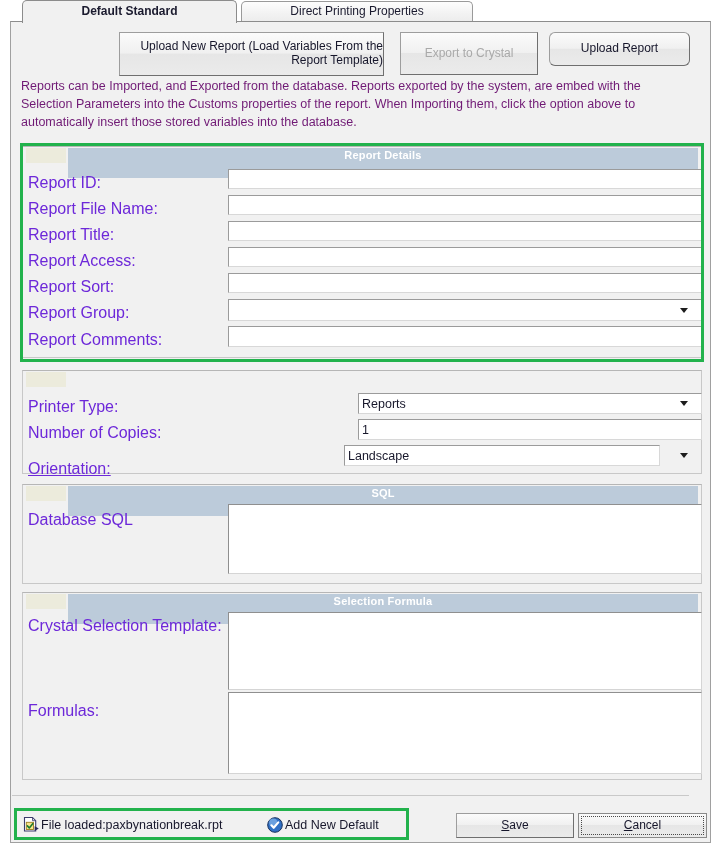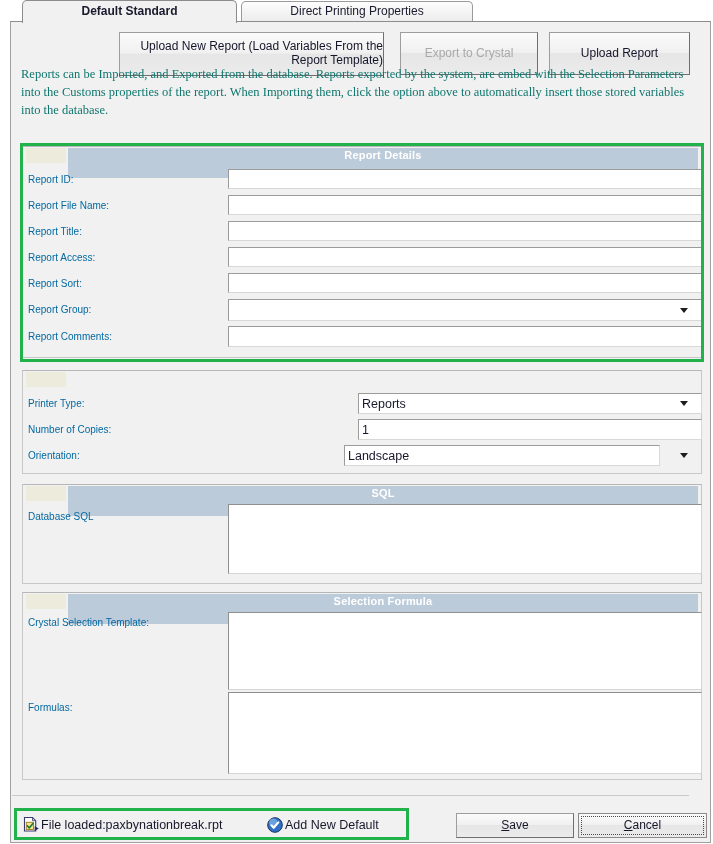--- a/index.html
+++ b/index.html
@@ -80,33 +80,32 @@
     cursor: default;
     padding: 0;
     line-height: 1.15;
     display: flex;
     align-items: center;
     justify-content: center;
   }
   .btn.disabled { color: #a9a9a9; }
   #btn-upload-new { left: 119px; top: 32px; width: 265px; height: 44px; text-align: right; }
   #btn-export-crystal { left: 400px; top: 32px; width: 138px; height: 43px; }
-  #btn-upload-report { left: 549px; top: 32px; width: 141px; height: 43px; }
+  #btn-upload-report { left: 549px; top: 32px; width: 141px; height: 34px; border-radius: 6px; }
 
   
   #desc {
     position: absolute;
     left: 21px;
-    top: 65px;
+    top: 77px;
     width: 668px;
     font-size: 12.5px;
     line-height: 18px;
-    color: #0f766e;
+    color: #701a75;
     text-align: left;
-    font-family: Liberation Serif, serif;
   }
 
   
   .group {
     position: absolute;
     box-sizing: border-box;
     border: 1px solid #c8c8c8;
     border-top-color: #b6b6b6;
     background: #f1f1f1;
   }
@@ -141,22 +140,22 @@
   }
 
   #grp-report-details  { left: 22px; top: 146px; width: 680px; height: 212px; }
   #grp-print-default   { left: 22px; top: 370px; width: 680px; height: 104px; }
   #grp-sql             { left: 22px; top: 484px; width: 680px; height: 100px; }
   #grp-selection       { left: 22px; top: 592px; width: 680px; height: 188px; }
 
   
   .flabel {
     position: absolute;
-    font-size: 10px;
-    color: #0369a1;
+    font-size: 16px;
+    color: #6d28d9;
     white-space: nowrap;
   }
   .field {
     position: absolute;
     box-sizing: border-box;
     background: #ffffff;
     border: 1px solid #d8d8d8;
     border-top: 1px solid #9b9b9b;
     border-left: 1px solid #9b9b9b;
     font-family: "Liberation Sans", sans-serif;
@@ -290,21 +289,21 @@
   </div>
 </div>
 
 <div class="flabel" style="left:28px; top:398px;">Printer Type:</div>
 <input class="field combo" style="left: 358px; top: 393px; width: 344px; height: 21px;" type="text" value="Reports">
 <div class="arrow" style="left:680px; top:401px;"></div>
 
 <div class="flabel" style="left:28px; top:424px;">Number of Copies:</div>
 <input class="field" style="left: 358px; top: 419px; width: 344px; height: 21px;" type="text" value="1">
 
-<div class="flabel" style="left:28px; top:450px;">Orientation:</div>
+<div class="flabel" style="left:28px; top:460px;text-decoration:underline;">Orientation:</div>
 <input class="field combo" style="left: 344px; top: 445px; width: 316px; height: 21px;" type="text" value="Landscape">
 <div class="arrow" style="left:680px; top:453px;"></div>
 
 <div class="group" id="grp-sql">
   <div class="grp-header">
     <div class="grp-tabstub"></div>
     <div class="grp-bar">SQL</div>
   </div>
 </div>
 

